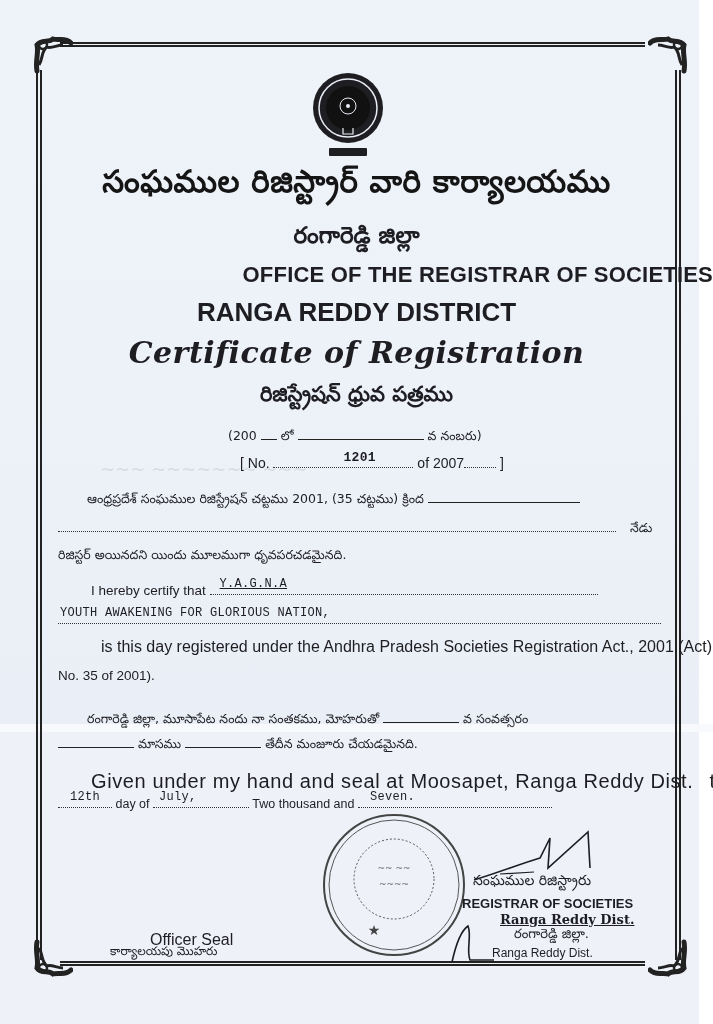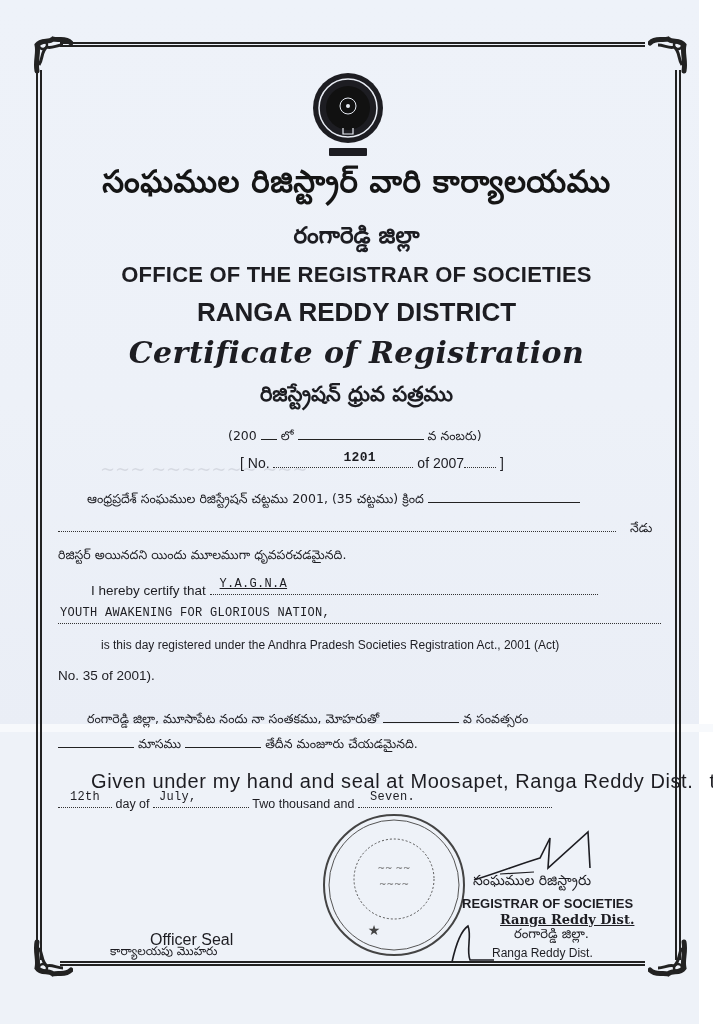--- a/index.html
+++ b/index.html
@@ -32,21 +32,21 @@
   .corner.tl { left:33px; top:35px; }
   .corner.tr { left:648px; top:35px; }
   .corner.bl { left:33px; top:938px; }
   .corner.br { left:648px; top:938px; }
 
   .emblem { position:absolute; left:303px; top:70px; width:90px; height:92px; }
 
   .center { position:absolute; left:0; width:713px; text-align:center; }
   .te-title { top:163px; font-size:31px; font-weight:bold; letter-spacing:0.5px; color:#151515; font-family:"DejaVu Sans", sans-serif; }
   .te-district { top:222px; font-size:23px; font-weight:bold; font-family:"DejaVu Sans", sans-serif; }
-  .en-office { top:262px; font-size:22px; font-weight:bold; letter-spacing:0.2px; }
+  .en-office { top:262px; font-size:22px; font-weight:bold; letter-spacing:0.2px;text-align:right; }
   .en-district { top:297px; font-size:26px; font-weight:bold; }
   .cert-title { top:335px; font-size:30px; font-family:"DejaVu Serif", serif; font-weight:bold; font-style:italic; letter-spacing:0.5px; }
   .te-cert { top:382px; font-size:21px; font-weight:bold; font-family:"DejaVu Sans", sans-serif; }
 
   .line { position:absolute; font-size:13.5px; white-space:nowrap; }
   .te { font-family:"DejaVu Sans", sans-serif; font-size:12.5px; }
   .blank { display:inline-block; border-bottom:1.5px solid #222; height:11px; vertical-align:baseline; }
   .dots { display:inline-block; border-bottom:1.5px dotted #333; height:11px; vertical-align:baseline; }
   .typed { font-family:"Liberation Mono","DejaVu Sans Mono", monospace; font-size:12px; letter-spacing:0.3px; }
   .typed.ul { text-decoration:underline; }
@@ -140,21 +140,21 @@
     <span>I hereby certify that</span>
     <span class="dots" style="width:388px; position:relative;">
       <span class="typed ul" style="position:absolute; left:10px; top:-6px;">Y.A.G.N.A</span>
     </span>
   </div>
   <div class="line" style="left:58px; top:612px;">
     <span class="dots" style="width:603px; position:relative;">
       <span class="typed" style="position:absolute; left:2px; top:-6px;">YOUTH AWAKENING FOR GLORIOUS NATION,</span>
     </span>
   </div>
-  <div class="line" style="left:58px; top:638px; font-size:12px;padding-left:43px;">is this day registered under the Andhra Pradesh Societies Registration Act., 2001 (Act)</div>
+  <div class="line" style="left:58px; top:638px; font-size:16px;padding-left:43px;">is this day registered under the Andhra Pradesh Societies Registration Act., 2001 (Act)</div>
   <div class="line" style="left:58px; top:668px;">No. 35 of 2001).</div>
 
   <div class="line te" style="left:87px; top:711px;">
     <span>రంగారెడ్డి జిల్లా, మూసాపేట నందు నా సంతకము, మోహరుతో</span>
     <span class="blank" style="width:76px;"></span>
     <span>వ సంవత్సరం</span>
   </div>
   <div class="line te" style="left:58px; top:736px;">
     <span class="blank" style="width:76px;"></span>
     <span>మాసము</span>

